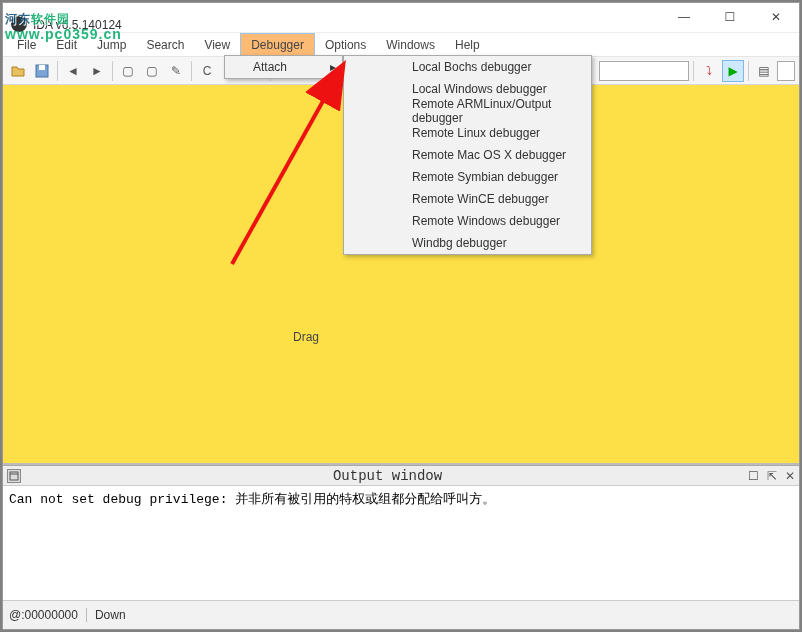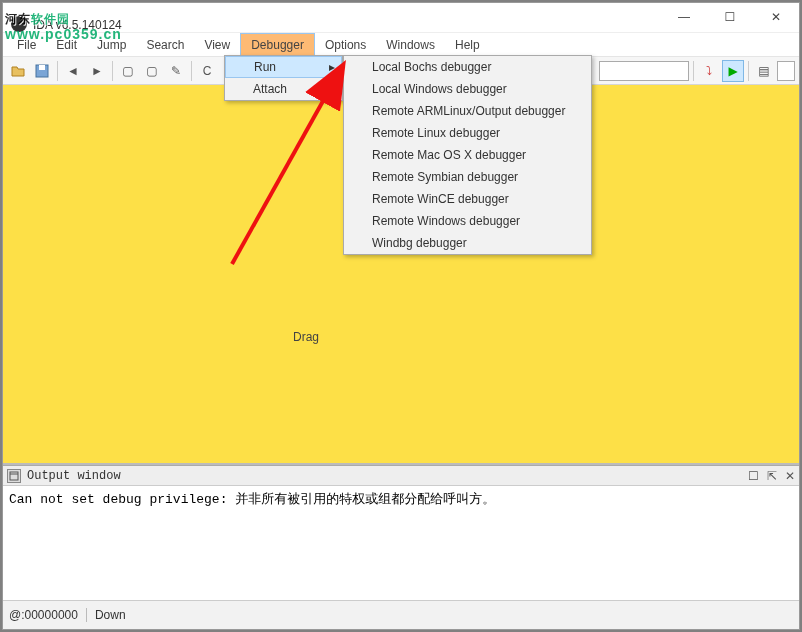--- a/index.html
+++ b/index.html
@@ -28,47 +28,47 @@
 
 
 .main-area { flex:1; background:#fde047; position:relative; overflow:hidden; border-bottom:2px solid #bbb;}
 .drag-hint { position:absolute; left:290px; top:245px; color:#444;}
 
 
 .submenu1 { position:absolute; left:221px; top:52px; width:119px; background:#f2f2f2; border:1px solid #aaa; box-shadow:2px 2px 4px rgba(0,0,0,.25); z-index:10;}
 .submenu1 .sm-row { height:22px; display:flex; align-items:center; padding:0 6px 0 28px; color:#333; position:relative; }
 .submenu1 .sm-row.sel { background:#cde8ff; border:1px solid #99c6f0; }
 .submenu1 .expand { position:absolute; right:6px; }
-.submenu2 { position:absolute; left:340px; top:52px; width:249px; background:#f2f2f2; border:1px solid #aaa; box-shadow:2px 2px 4px rgba(0,0,0,.25); z-index:10;}
+.submenu2 { position:absolute; left:340px; top:52px; width:249px; background:#f2f2f2; border:1px solid #aaa; box-shadow:2px 2px 4px rgba(0,0,0,.25); z-index:10;padding-left:40px;}
 .submenu2 .sm-row { height:22px; display:flex; align-items:center; padding:0 8px 0 28px; color:#333; }
 
 
 .arrow-svg { position:absolute; left:219px; top:46px; z-index:20; pointer-events:none;}
 
 
 .output-panel { height:135px; background:#fff; display:flex; flex-direction:column; border-top:1px solid #aaa;}
 .panel-header { height:20px; background:#eee; border-bottom:1px solid #ccc; display:flex; align-items:center; padding:0 4px;}
 .panel-header .ph-icon{ width:14px;height:14px;border:1px solid #888;background:#ddd;margin-right:6px; display:flex;align-items:center;justify-content:center;}
-.panel-header .ph-title{ flex:1; font-family:"Courier New",monospace; font-size:12px; color:#333;}
+.panel-header .ph-title{ flex:1; font-family:"Courier New",monospace; font-size:14px; color:#333;text-align:center;}
 .panel-header .ph-btns{ display:flex; gap:8px; color:#555;}
 .output-body { flex:1; font-family:"SimSun","Courier New",monospace; font-size:13px; color:#000; padding:4px 6px; overflow:auto;}
 .cmd-row { height:22px; display:flex; align-items:center; border-top:1px solid #ccc;}
 .cmd-label { height:20px; padding:0 8px; background:#f0f0f0; border:1px solid #aaa; display:flex; align-items:center; margin-left:2px;}
 .cmd-input-wrap { flex:1; padding:0 4px;}
 .cmd-input { width:100%; height:18px; border:1px solid #bbb; background:#fff; padding:0 4px; font-family:monospace;}
 
 
 .statusbar { height:22px; background:#f2f2f2; border-top:1px solid #ccc; display:flex; align-items:center; padding:14px 6px; gap:8px; font-family:"Courier New",monospace;}
 .statusbar .st-cell{ color:#333; }
 .statusbar .st-sep{ width:1px; height:14px; background:#bbb;}
 
 
 .watermark { position:absolute; left:2px; top:2px; z-index:30; pointer-events:none; opacity:.85;}
 .watermark .wm1{ font-size:20px; font-weight:bold; color:#0a6; text-shadow:1px 1px #fff; letter-spacing:1px;}
-.watermark .wm1 .y{ color:#000000;}
+.watermark .wm1 .y{ color:#0c4a6e;}
 .watermark .wm2{ font-size:14px; font-weight:bold; color:#0a6; text-shadow:1px 1px #fff; margin-top:-2px; letter-spacing:1px;}
 </style>
 </head>
 <body>
 
 <div class="window">
 
   <div class="titlebar">
     <div class="app-icon"></div>
     <div class="title">IDA v6.5.140124</div>
@@ -153,24 +153,20 @@
     <div class="output-body">Can not set debug privilege: 并非所有被引用的特权或组都分配给呼叫方。</div>
   </div>
 
   <div class="statusbar">
     <span class="st-cell">@:00000000</span>
     <span class="st-sep"></span>
     <span class="st-cell">Down</span>
   </div>
 
   <div class="submenu1">
-    <div class="sm-row sel">
-      <span>Run</span>
-      <span class="expand">▸</span>
-    </div>
     <div class="sm-row">
       <span>Attach</span>
       <span class="expand">▸</span>
     </div>
   </div>
 
   <div class="submenu2">
     <div class="sm-row">Local Bochs debugger</div>
     <div class="sm-row">Local Windows debugger</div>
     <div class="sm-row">Remote ARMLinux/Output debugger</div>

